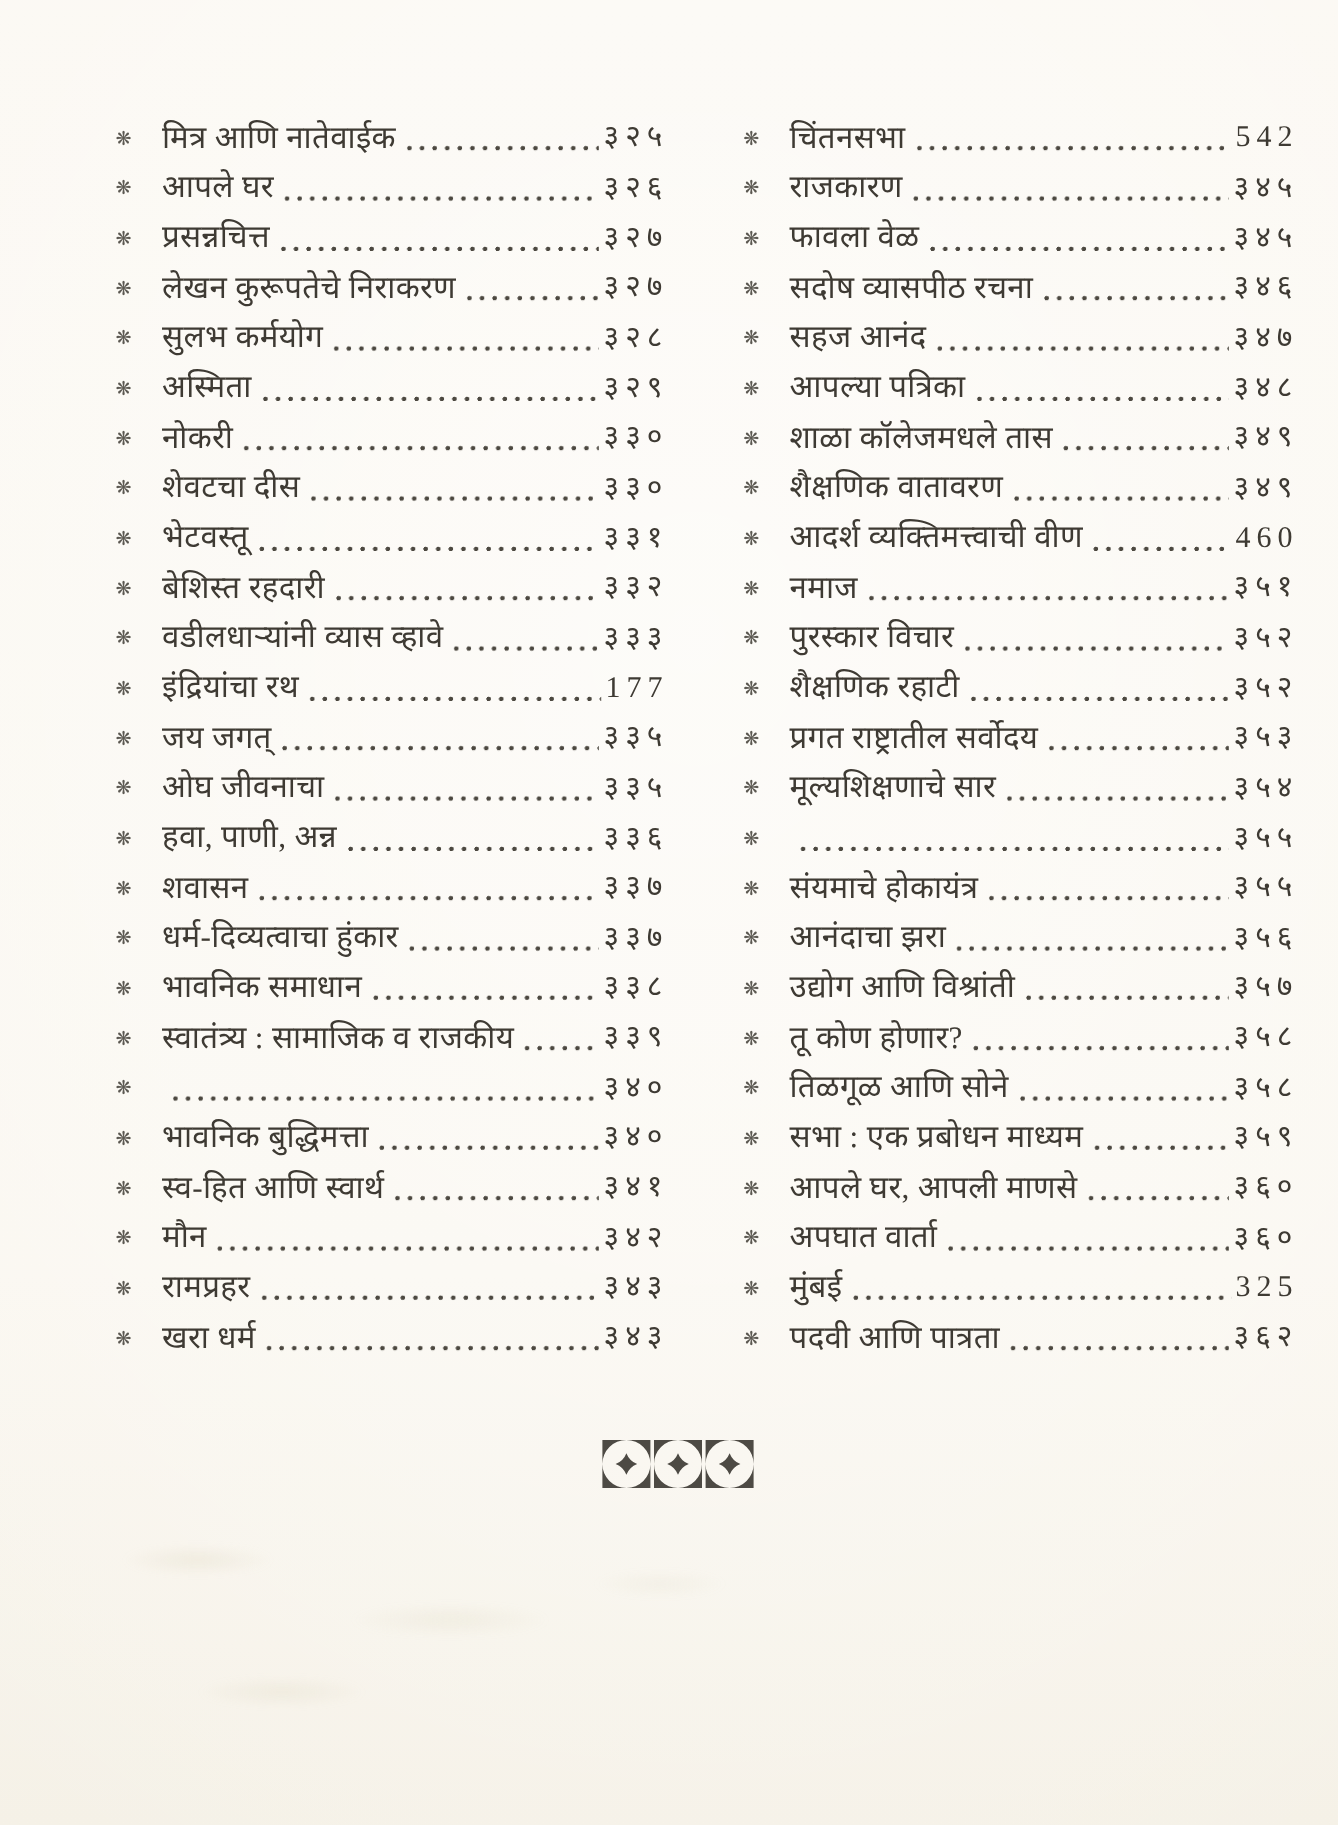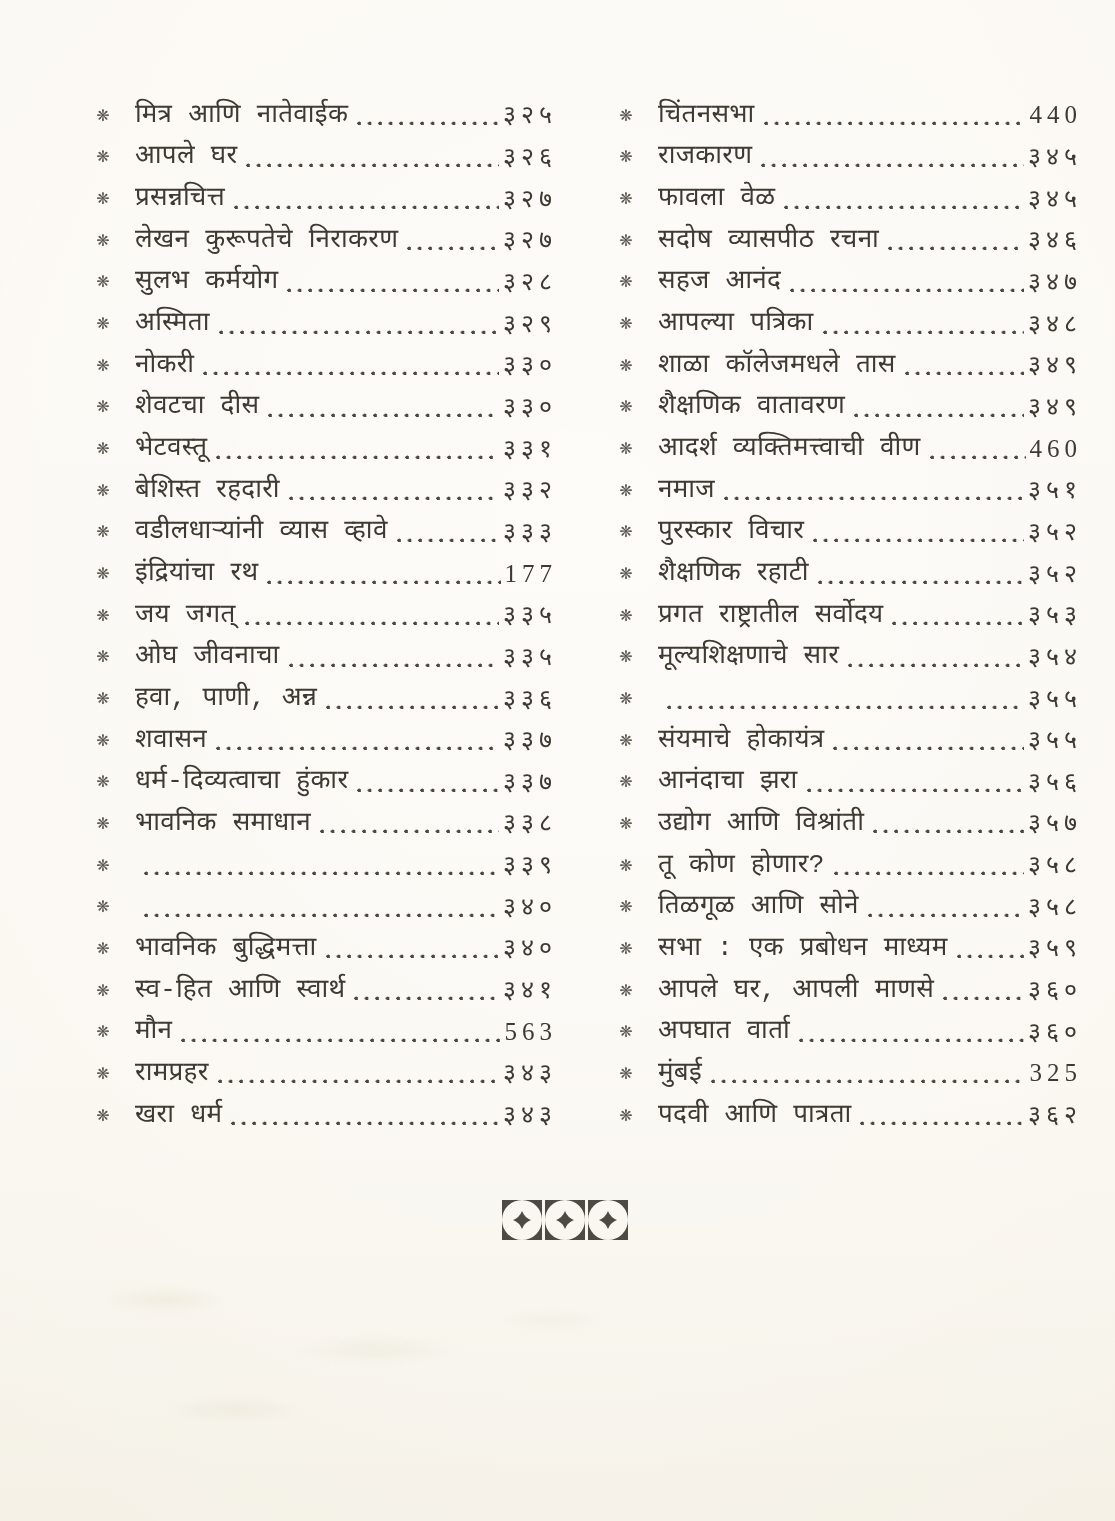--- a/index.html
+++ b/index.html
@@ -37,21 +37,21 @@
   .toc-column.right { left: 616px; width: 461px; }
   .row { display: flex; align-items: center; height: 41.66px; }
   .bullet {
     flex: 0 0 20px; margin-right: 22px;
     font-family: "DejaVu Sans", sans-serif;
     font-size: 16px; line-height: 1; color: var(--bullet);
     text-align: center; transform: translateY(1px);
   }
   .title {
     font-size: 26px; line-height: 1; white-space: nowrap;
-    color: var(--ink); letter-spacing: 0.3px; font-family: Liberation Mono, monospace;
+    color: var(--ink); letter-spacing: 0.3px;
   }
   .leader {
     flex: 1 1 auto; min-width: 11px; height: 5px; align-self: center;
     margin: 0 4px 0 9px; transform: translateY(9px);
     background-image: radial-gradient(circle at 2.2px 2.4px, var(--dot) 1.7px, rgba(0,0,0,0) 2.1px);
     background-size: 10.5px 5px; background-repeat: repeat-x;
   }
   .pagenum {
     font-size: 25px; line-height: 1; white-space: nowrap;
     letter-spacing: 5px; margin-right: -5px; color: var(--ink);
@@ -167,20 +167,21 @@
     <span class="pagenum">३३७</span>
   </div>
       <div class="row">
     <span class="bullet">❋</span>
     <span class="title">भावनिक समाधान</span>
     <span class="leader"></span>
     <span class="pagenum">३३८</span>
   </div>
       <div class="row">
     <span class="bullet">❋</span>
+    <span class="title">स्वातंत्र्य : सामाजिक व राजकीय</span>
     <span class="leader"></span>
     <span class="pagenum">३३९</span>
   </div>
       <div class="row">
     <span class="bullet">❋</span>
     <span class="leader"></span>
     <span class="pagenum">३४०</span>
   </div>
       <div class="row">
     <span class="bullet">❋</span>
@@ -191,41 +192,41 @@
       <div class="row">
     <span class="bullet">❋</span>
     <span class="title">स्व-हित आणि स्वार्थ</span>
     <span class="leader"></span>
     <span class="pagenum">३४१</span>
   </div>
       <div class="row">
     <span class="bullet">❋</span>
     <span class="title">मौन</span>
     <span class="leader"></span>
-    <span class="pagenum">563</span>
+    <span class="pagenum">३४२</span>
   </div>
       <div class="row">
     <span class="bullet">❋</span>
     <span class="title">रामप्रहर</span>
     <span class="leader"></span>
     <span class="pagenum">३४३</span>
   </div>
       <div class="row">
     <span class="bullet">❋</span>
     <span class="title">खरा धर्म</span>
     <span class="leader"></span>
     <span class="pagenum">३४३</span>
   </div>
     </div>
   <div class="toc-column right">
       <div class="row">
     <span class="bullet">❋</span>
     <span class="title">चिंतनसभा</span>
     <span class="leader"></span>
-    <span class="pagenum">440</span>
+    <span class="pagenum">542</span>
   </div>
       <div class="row">
     <span class="bullet">❋</span>
     <span class="title">राजकारण</span>
     <span class="leader"></span>
     <span class="pagenum">३४५</span>
   </div>
       <div class="row">
     <span class="bullet">❋</span>
     <span class="title">फावला वेळ</span>

